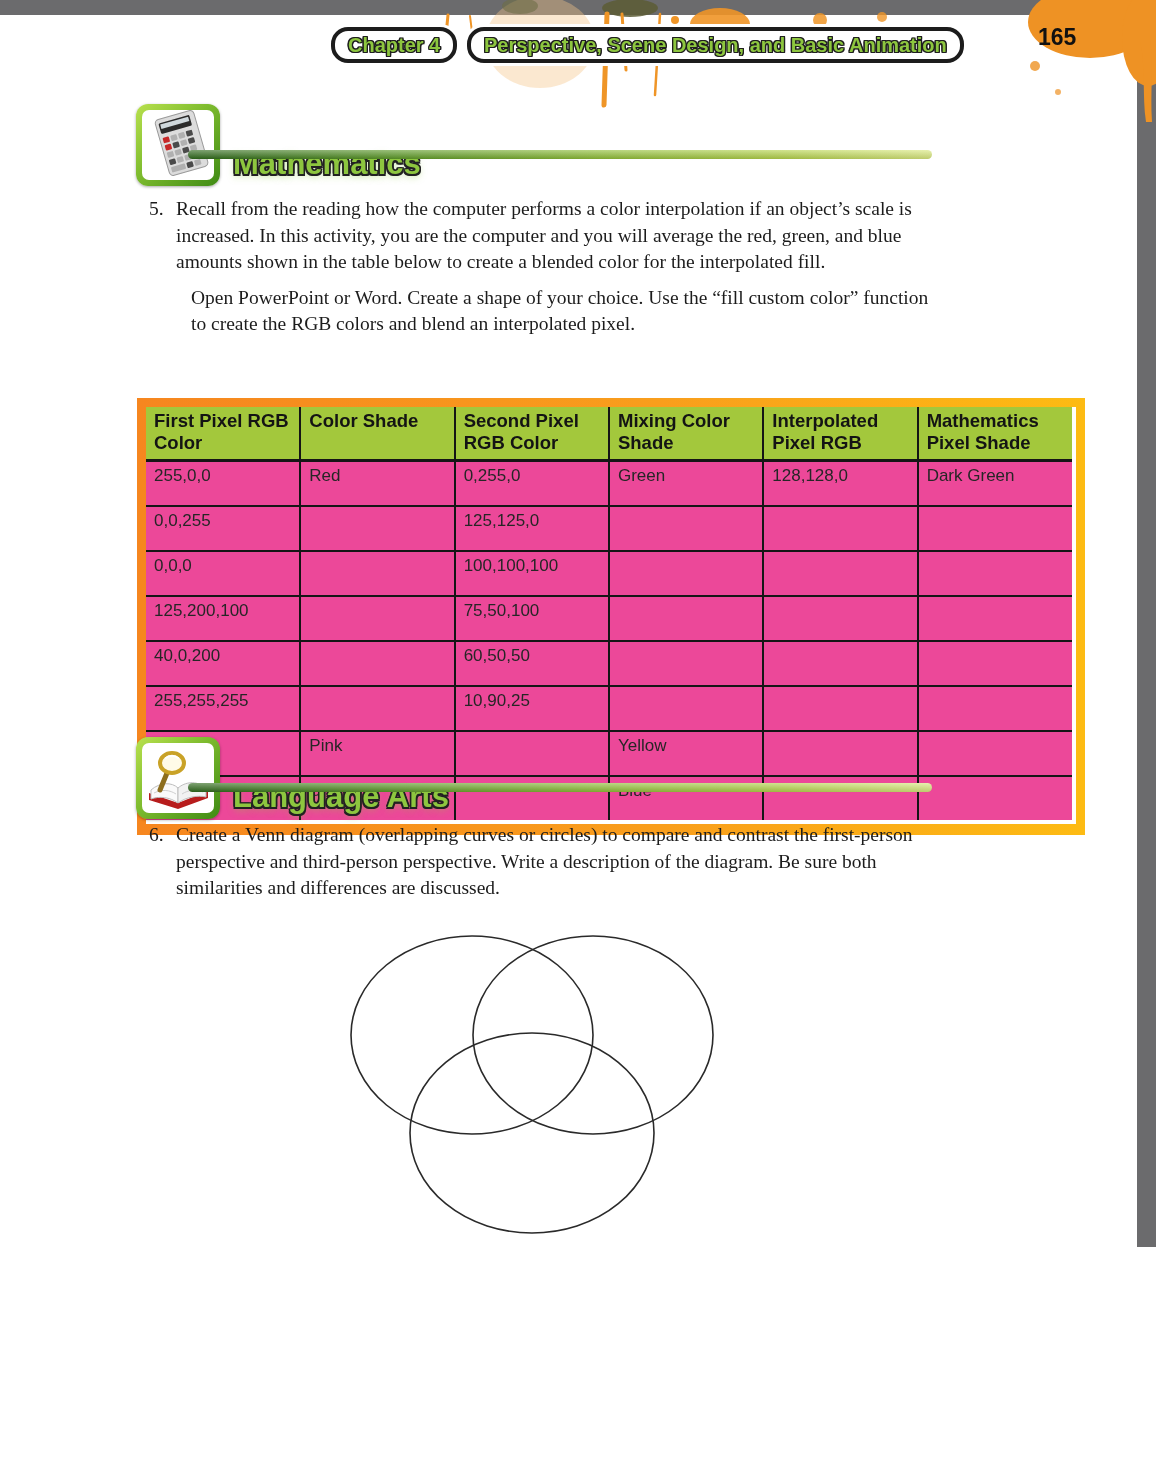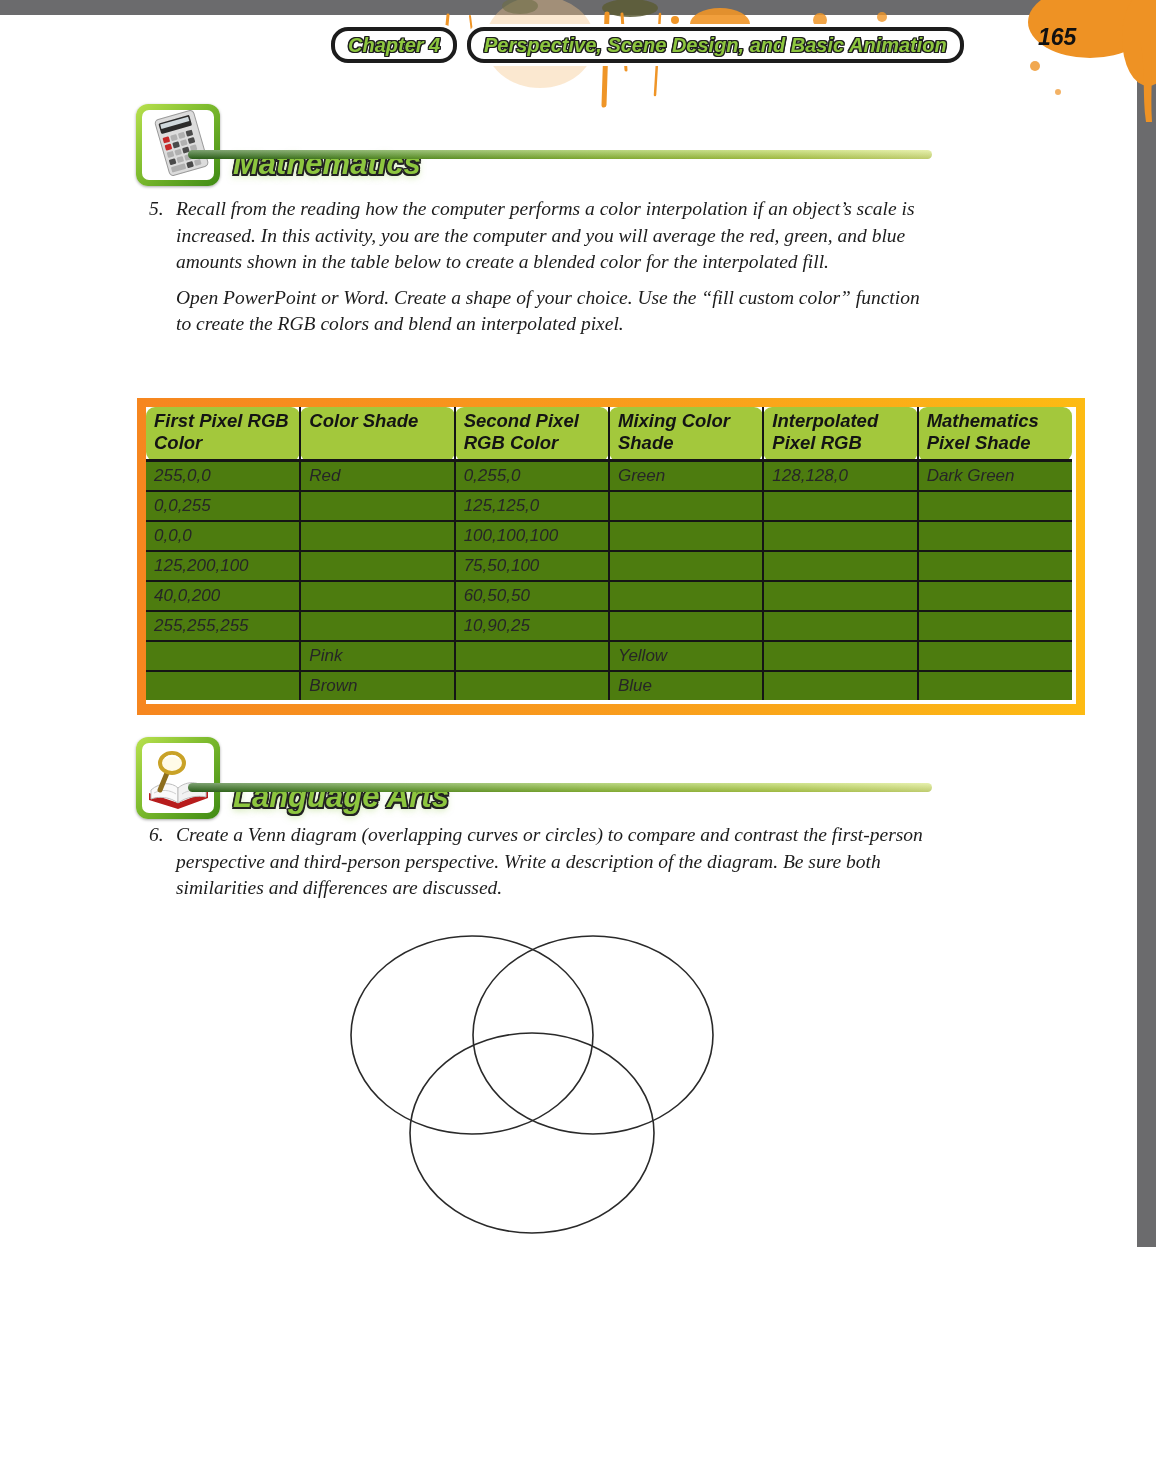--- a/index.html
+++ b/index.html
@@ -1,18 +1,18 @@
 <!DOCTYPE html>
 <html><head>
 <meta charset="utf-8">
 <style>
   html,body { margin:0; padding:0; background:#ffffff; }
   .page {
     position:relative; width:1156px; height:1247px; background:#ffffff;
-    overflow:hidden; font-family:"Liberation Serif", serif;font-style:italic;
+    overflow:hidden; font-family:"Liberation Serif", serif;
   }
   
   .top-bar   { position:absolute; left:0; top:0; width:1156px; height:15px; background:#6b6b6d; }
   .right-bar { position:absolute; left:1137px; top:0; width:19px; height:1471px; background:#6b6b6d; }
   .bottom-bar{ position:absolute; left:0; top:1450px; width:1156px; height:21px; background:#6b6b6d; }
   .bottom-strip{ position:absolute; left:0; top:1471px; width:1156px; height:10px; background:#eef2f7; }
 
   .splatter { position:absolute; pointer-events:none; }
 
   
@@ -61,39 +61,39 @@
   }
 
   
   .activity {
     position:absolute; left:149px; width:782px; font-size:19.5px; line-height:26.5px;
     color:#1c1c1c;
   }
   .activity .row { display:flex; }
   .activity .num { flex:none; width:27px; }
   .activity .body { flex:1; }
-  .activity .para2 { margin-left:27px; margin-top:9px; }
+  .activity .para2 { margin-left:42px; margin-top:9px; }
 
   
   .rgb-table-wrap {
     position:absolute; left:137px; top:398px; width:948px; box-sizing:border-box;
     background:linear-gradient(90deg,#f6861f 0%,#f99e1c 55%,#fdbb13 100%);
     padding:9px 9px 11px 9px;
   }
   .rgb-table-inner { background:#ffffff; padding:0 4px 4px 0; }
   table.rgb { width:100%; border-collapse:collapse; font-family:"Liberation Sans", sans-serif; table-layout:fixed; }
   table.rgb th {
     background:#a3c83c; color:#141414; font-size:18.5px; font-weight:700;
     text-align:left; vertical-align:top; padding:3px 4px 5px 8px; line-height:1.2;
-    border-left:2px solid #151515; border-bottom:3px solid #151515;border-radius:9px;
+    border-left:2px solid #151515; border-bottom:3px solid #151515;
   }
   table.rgb th:first-child { border-left:none; }
   table.rgb td {
-    background:#4d7c0f; color:#262626; font-size:17px; height:25px;
-    padding:1px 4px 2px 8px; border:2px solid #151515; white-space:nowrap; overflow:hidden;
+    background:#ec4899; color:#262626; font-size:17px; height:25px;
+    padding:1px 4px 17px 8px; border:2px solid #151515; white-space:nowrap; overflow:hidden;
   }
   table.rgb td:first-child { border-left:none; }
   table.rgb td:last-child  { border-right:none; }
   table.rgb tr:last-child td { border-bottom:none; }
 
   
   .venn-svg { position:absolute; left:330px; top:920px; }
 </style>
 </head>
 <body>

